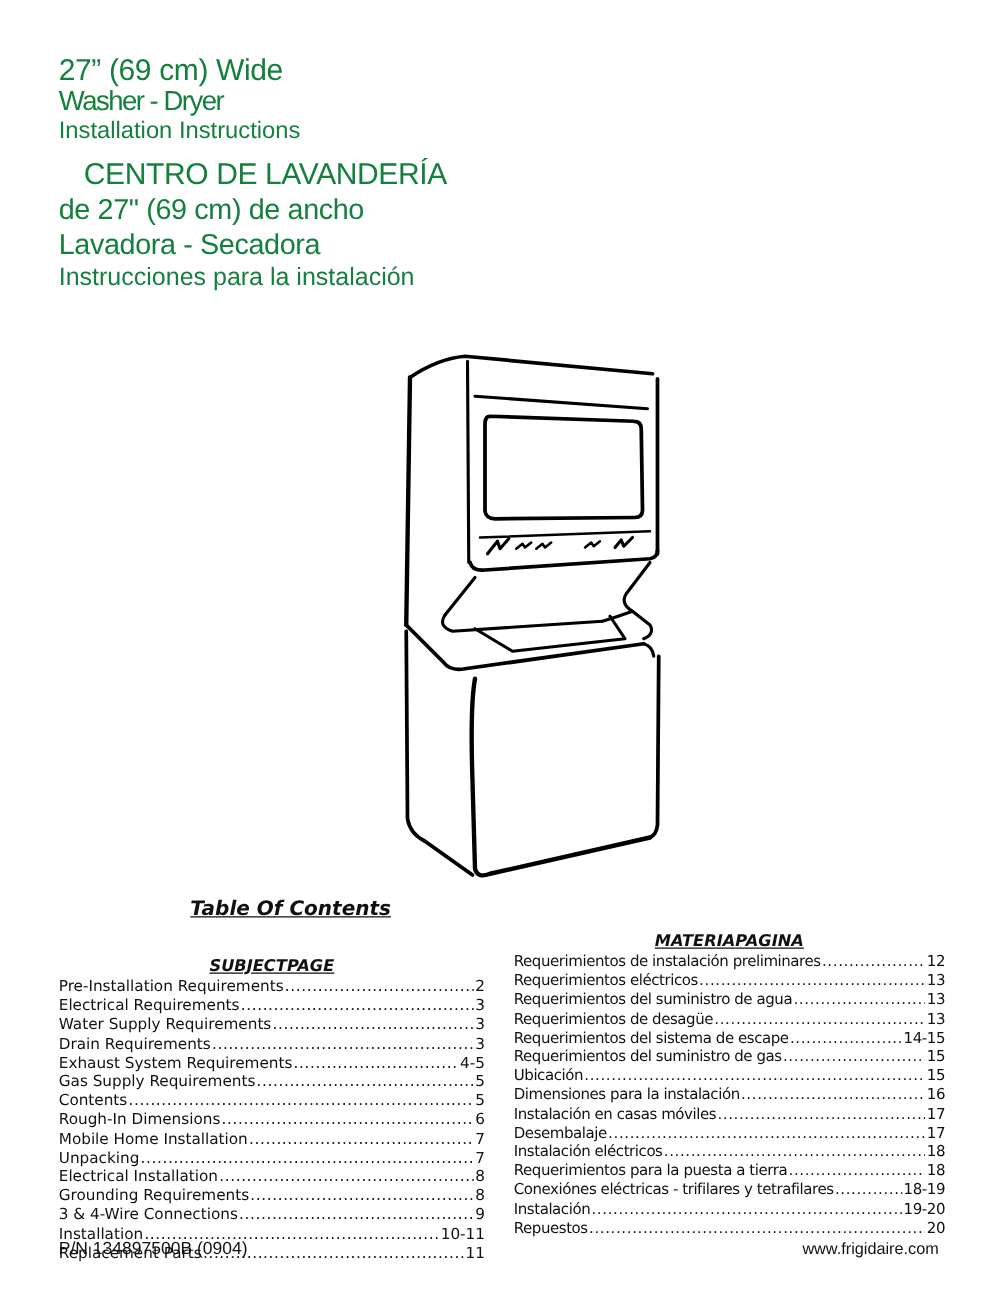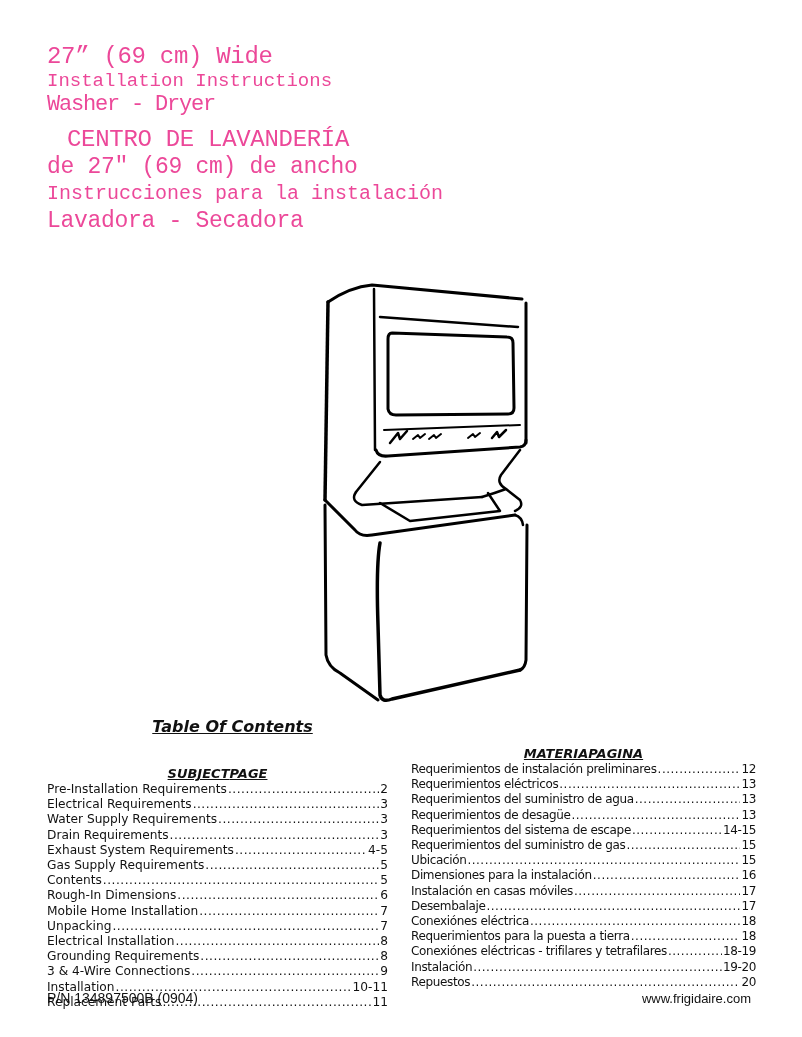--- a/index.html
+++ b/index.html
@@ -1,18 +1,18 @@
 <!DOCTYPE html>
 <html><head>
 <meta charset="utf-8">
 <style>
   html, body { margin: 0; padding: 0; background: #ffffff; }
   body { width: 802px; height: 1037px; position: relative; overflow: hidden; color: #111; font-family: "Liberation Sans", sans-serif; }
   .title-block { position: absolute; left: 47px; top: 44px; }
-  .t-line { display: block; white-space: nowrap; color: #ec4899; font-family: Liberation Mono, monospace; }
+  .t-line { display: block; white-space: nowrap; color: #15803d; }
   .t-xl { font-size: 24px; line-height: 25px; letter-spacing: -0.3px; }
   .t-wd { font-size: 22px; line-height: 24px; letter-spacing: -1.2px; }
   .t-md { font-size: 19px; line-height: 24px; }
   .t-es1 { font-size: 24px; line-height: 27px; letter-spacing: -0.3px; margin-top: 9px; margin-left: 20px; }
   .t-es2 { font-size: 23px; line-height: 28px; letter-spacing: -0.3px; }
   .t-es3 { font-size: 20px; line-height: 26px; }
 
   .drawing { position: absolute; left: 310px; top: 275px; width: 240px; height: 430px; }
 
   .toc { position: absolute; top: 717px; font-family: "DejaVu Sans", sans-serif; }
@@ -30,26 +30,26 @@
   .toc-page { flex: 0 0 auto; }
 
   .pn { position: absolute; left: 47px; top: 989px; font-size: 14px; line-height: 18px; font-family: "Liberation Sans", sans-serif; }
   .url { position: absolute; right: 51px; top: 990px; font-size: 13px; line-height: 18px; font-family: Liberation Sans, sans-serif; }
 </style>
 </head>
 <body>
 
 <div class="title-block">
   <span class="t-line t-xl">27” (69 cm) Wide</span>
+  <span class="t-line t-wd">Washer - Dryer</span>
   <span class="t-line t-md">Installation Instructions</span>
-  <span class="t-line t-wd">Washer - Dryer</span>
   <span class="t-line t-es1">CENTRO DE LAVANDERÍA</span>
   <span class="t-line t-es2">de 27" (69 cm) de ancho</span>
+  <span class="t-line t-es2">Lavadora - Secadora</span>
   <span class="t-line t-es3">Instrucciones para la instalación</span>
-  <span class="t-line t-es2">Lavadora - Secadora</span>
 </div>
 
 <div class="drawing">
   <svg width="240" height="430" viewBox="0 0 240 430" fill="none" stroke="#000" stroke-linecap="round" stroke-linejoin="round">
 
     <path d="M18 27 Q40 12 62 10 L212 24" stroke-width="3"></path>
     <path d="M18 27 L15 225" stroke-width="3.5"></path>
     <path d="M64 14 L65 175" stroke-width="2.5"></path>
     <path d="M216 28 L216 168" stroke-width="3"></path>
     <path d="M70 42 L208 52" stroke-width="2.5"></path>
@@ -213,21 +213,21 @@
       <span class="toc-label">Instalación en casas móviles</span>
       <span class="toc-dots"></span>
       <span class="toc-page">17</span>
     </div>
   <div class="toc-row">
       <span class="toc-label">Desembalaje</span>
       <span class="toc-dots"></span>
       <span class="toc-page">17</span>
     </div>
   <div class="toc-row">
-      <span class="toc-label">Conexiónes eléctrica</span>
+      <span class="toc-label">Instalación eléctricos</span>
       <span class="toc-dots"></span>
       <span class="toc-page">18</span>
     </div>
   <div class="toc-row">
       <span class="toc-label">Requerimientos para la puesta a tierra</span>
       <span class="toc-dots"></span>
       <span class="toc-page">18</span>
     </div>
   <div class="toc-row">
       <span class="toc-label">Conexiónes eléctricas - trifilares y tetrafilares</span>

